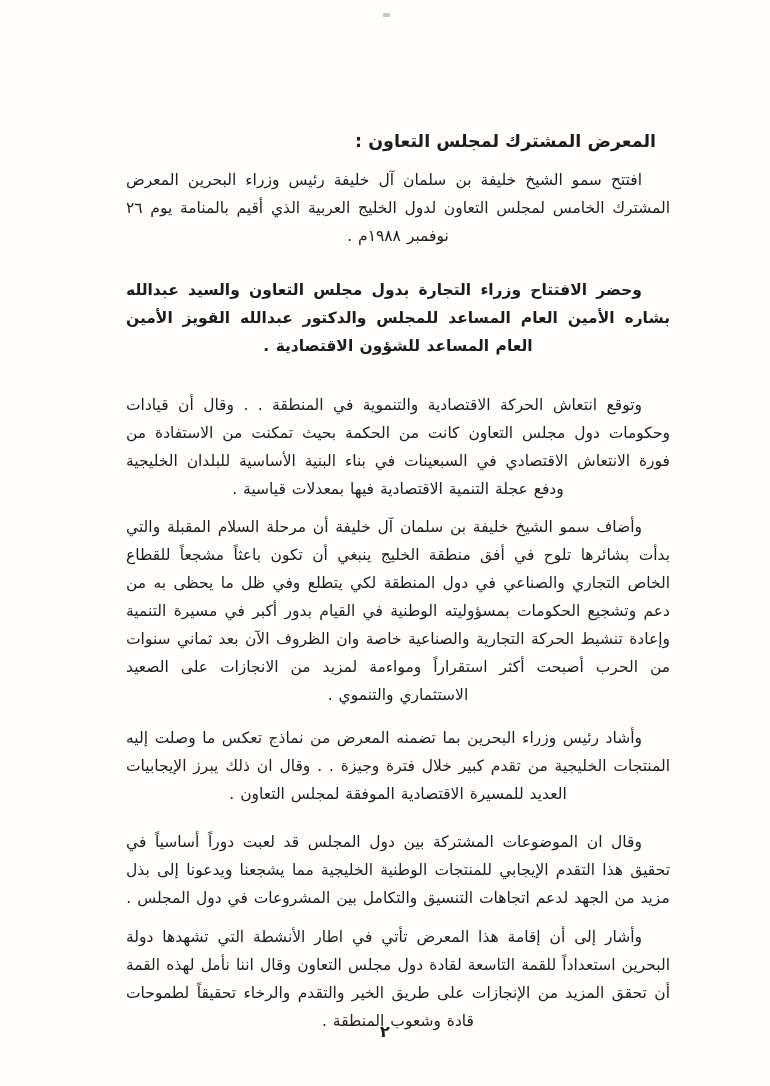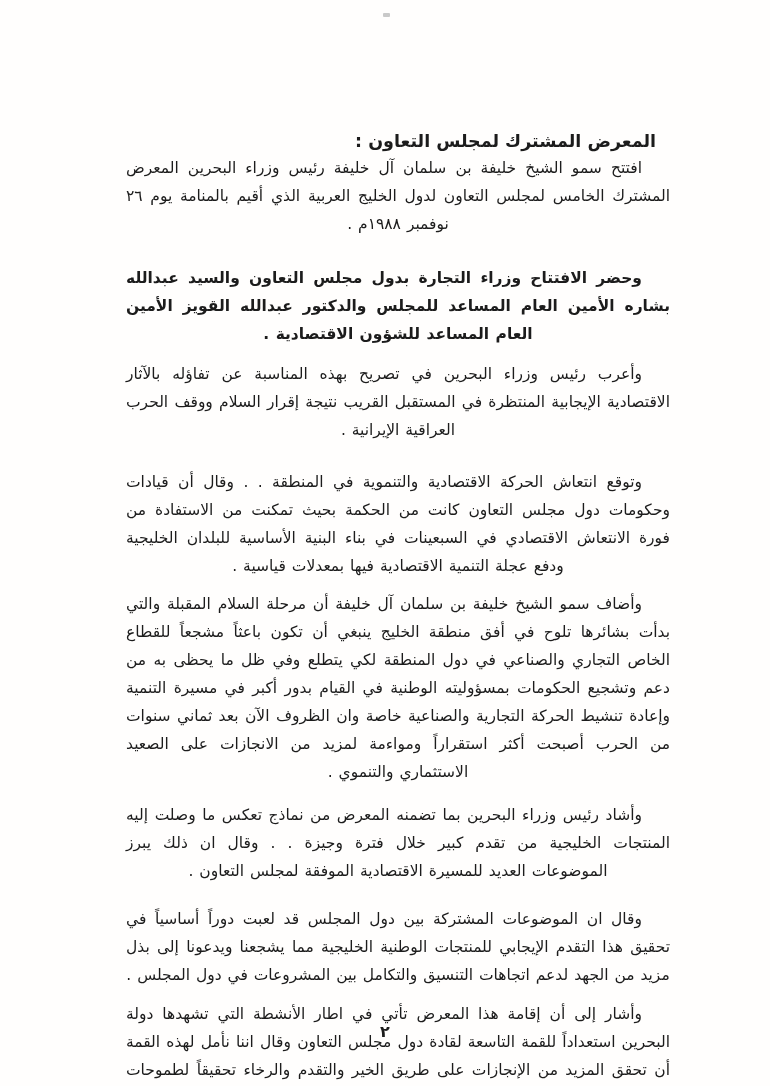--- a/index.html
+++ b/index.html
@@ -44,24 +44,24 @@
   .content p {
     margin: 0;
     font-size: 15.5px;
     line-height: 28px;
     text-align: justify;
     text-align-last: center;
     text-indent: 28px;
     word-spacing: 1px;
   }
   
-  p.p1 { }
+  p.p1 { margin-top: 12px; }
   p.p2 { margin-top: 26px; font-weight: bold; }
   p.p3 { margin-top: 12px; }
-  p.p4 { margin-top: 24px; }
+  p.p4 { margin-top: 31px; }
   p.p5 { margin-top: 10px; }
   p.p6 { margin-top: 15px; }
   p.p7 { margin-top: 20px; }
   p.p8 { margin-top: 11px; }
   .page-number {
     position: absolute;
     top: 1022px;
     left: 0;
     right: 0;
     text-align: center;
@@ -75,23 +75,22 @@
 
 <div class="page">
 
   <div class="scan-artifact"></div>
 
   <div class="content">
     <h1 class="doc-title">المعرض المشترك لمجلس التعاون :</h1>
 
     <p class="p1">افتتح سمو الشيخ خليفة بن سلمان آل خليفة رئيس وزراء البحرين المعرض المشترك الخامس لمجلس التعاون لدول الخليج العربية الذي أقيم بالمنامة يوم ٢٦ نوفمبر ١٩٨٨م .</p>
     <p class="p2">وحضر الافتتاح وزراء التجارة بدول مجلس التعاون والسيد عبدالله بشاره الأمين العام المساعد للمجلس والدكتور عبدالله القويز الأمين العام المساعد للشؤون الاقتصادية .</p>
-    <p class="p3">وأعرب رئيس وزراء البحرين في تصريح بهذه المناسبة عن تفاؤله بالآثار الاقتصادية الإيجابية المنتظرة في المستقبل القريب نتيجة إقرار السلام ووقف الحرب العراقية الإيرانية .</p>
     <p class="p4">وتوقع انتعاش الحركة الاقتصادية والتنموية في المنطقة . . وقال أن قيادات وحكومات دول مجلس التعاون كانت من الحكمة بحيث تمكنت من الاستفادة من فورة الانتعاش الاقتصادي في السبعينات في بناء البنية الأساسية للبلدان الخليجية ودفع عجلة التنمية الاقتصادية فيها بمعدلات قياسية .</p>
     <p class="p5">وأضاف سمو الشيخ خليفة بن سلمان آل خليفة أن مرحلة السلام المقبلة والتي بدأت بشائرها تلوح في أفق منطقة الخليج ينبغي أن تكون باعثاً مشجعاً للقطاع الخاص التجاري والصناعي في دول المنطقة لكي يتطلع وفي ظل ما يحظى به من دعم وتشجيع الحكومات بمسؤوليته الوطنية في القيام بدور أكبر في مسيرة التنمية وإعادة تنشيط الحركة التجارية والصناعية خاصة وان الظروف الآن بعد ثماني سنوات من الحرب أصبحت أكثر استقراراً ومواءمة لمزيد من الانجازات على الصعيد الاستثماري والتنموي .</p>
-    <p class="p6">وأشاد رئيس وزراء البحرين بما تضمنه المعرض من نماذج تعكس ما وصلت إليه المنتجات الخليجية من تقدم كبير خلال فترة وجيزة . . وقال ان ذلك يبرز الموضوعات العديد للمسيرة الاقتصادية الموفقة لمجلس التعاون .</p>
+    <p class="p6">وأشاد رئيس وزراء البحرين بما تضمنه المعرض من نماذج تعكس ما وصلت إليه المنتجات الخليجية من تقدم كبير خلال فترة وجيزة . . وقال ان ذلك يبرز الإيجابيات العديد للمسيرة الاقتصادية الموفقة لمجلس التعاون .</p>
     <p class="p7">وقال ان الموضوعات المشتركة بين دول المجلس قد لعبت دوراً أساسياً في تحقيق هذا التقدم الإيجابي للمنتجات الوطنية الخليجية مما يشجعنا ويدعونا إلى بذل مزيد من الجهد لدعم اتجاهات التنسيق والتكامل بين المشروعات في دول المجلس .</p>
     <p class="p8">وأشار إلى أن إقامة هذا المعرض تأتي في اطار الأنشطة التي تشهدها دولة البحرين استعداداً للقمة التاسعة لقادة دول مجلس التعاون وقال اننا نأمل لهذه القمة أن تحقق المزيد من الإنجازات على طريق الخير والتقدم والرخاء تحقيقاً لطموحات قادة وشعوب المنطقة .</p>
   </div>
 
   <div class="page-number">٢</div>
 
 </div>
 
 </body></html>

